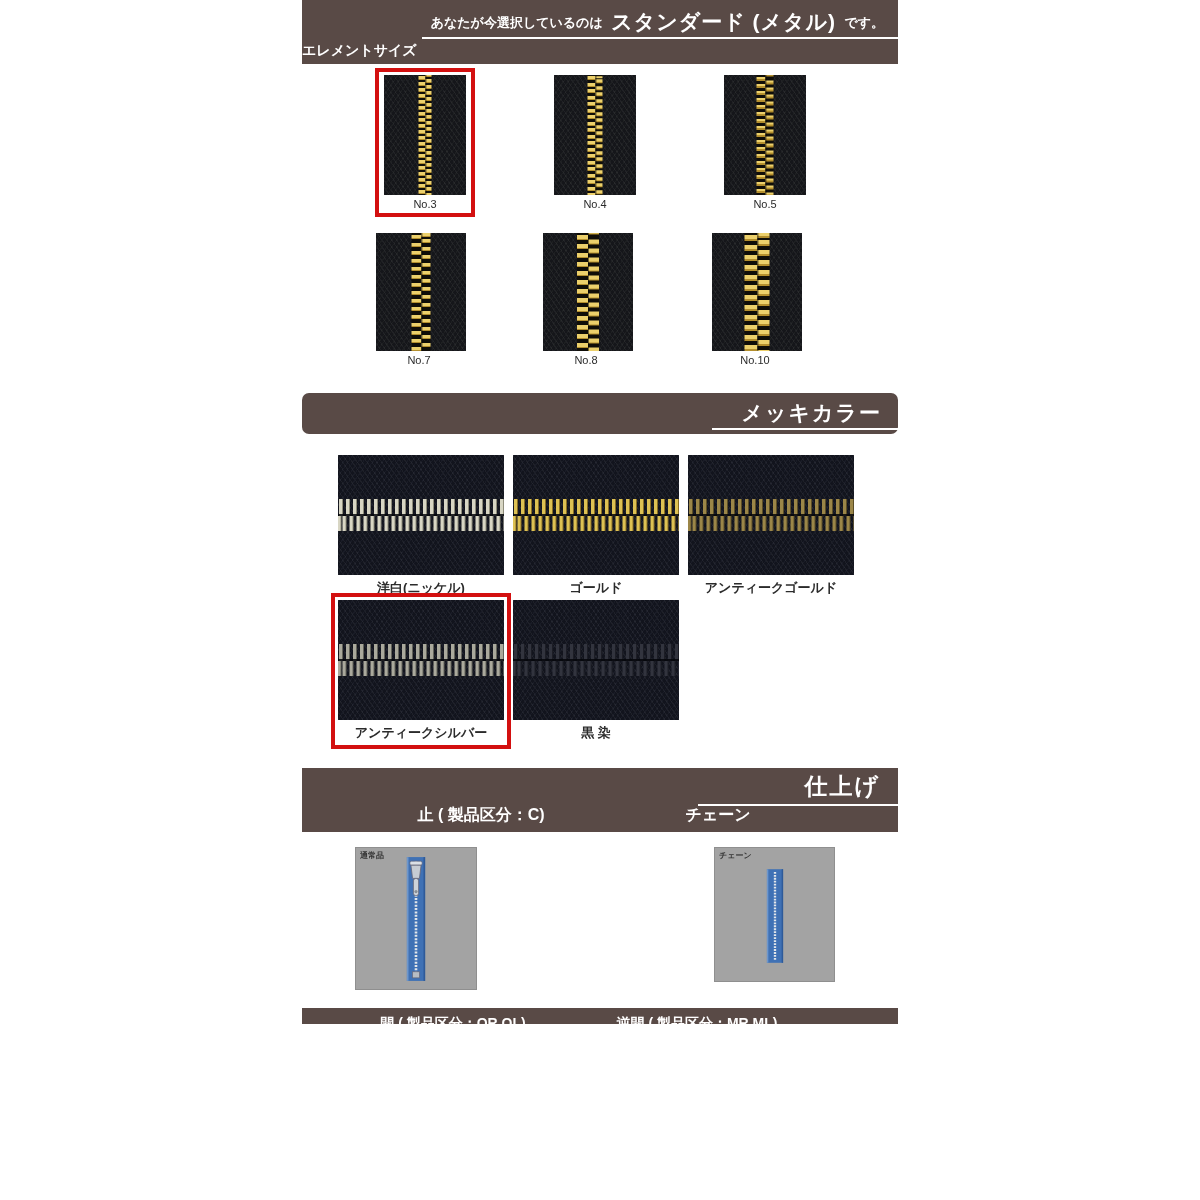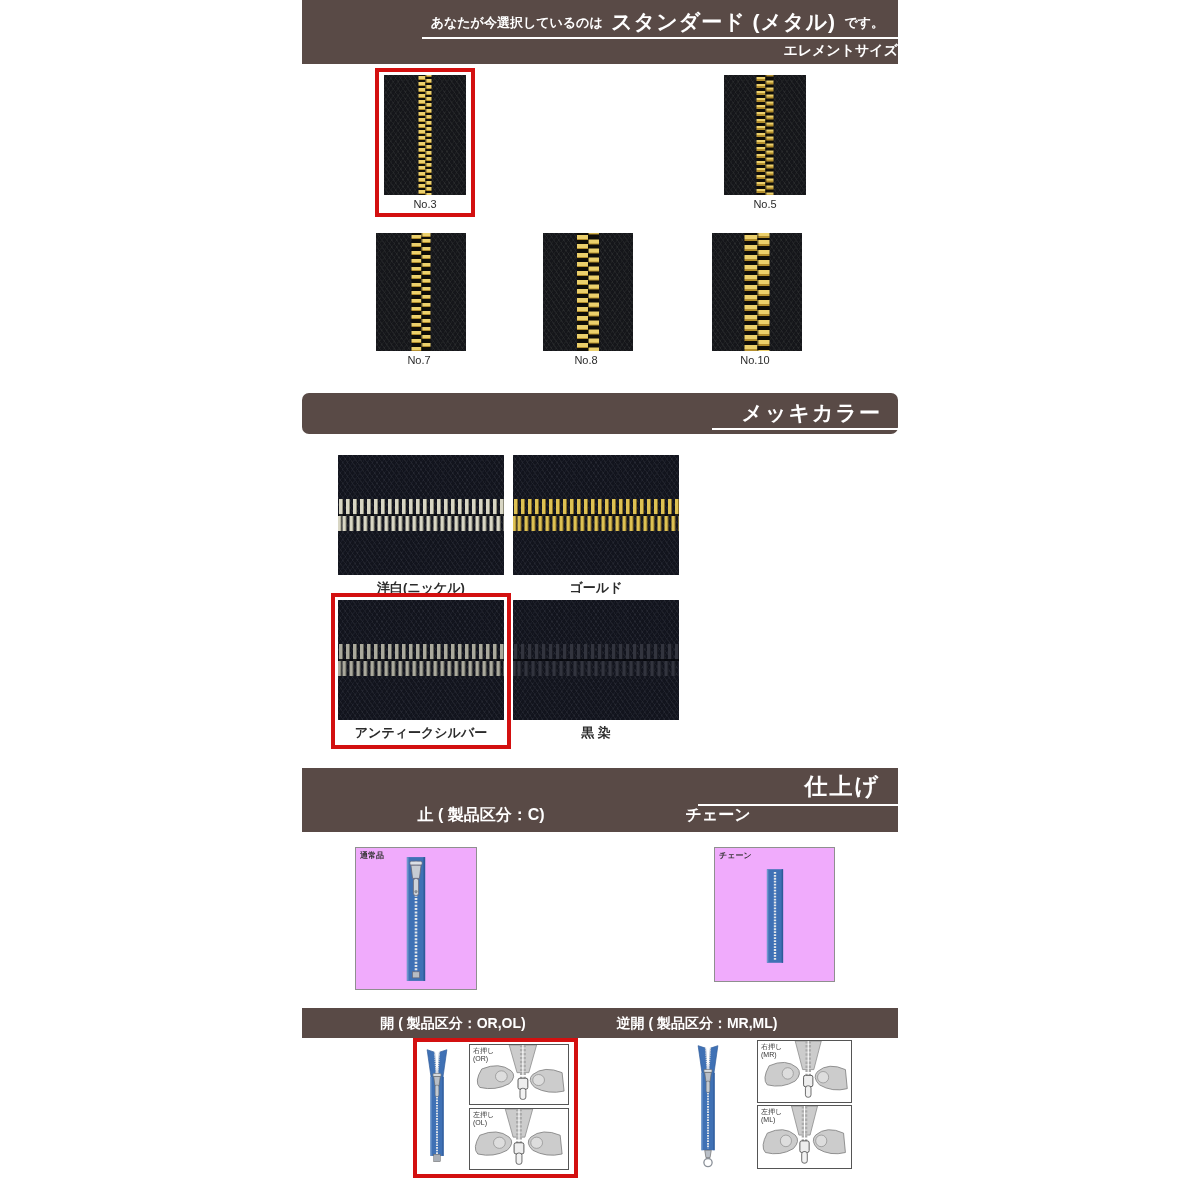--- a/index.html
+++ b/index.html
@@ -1,26 +1,26 @@
 <!DOCTYPE html>
 <html><head>
 <meta charset="utf-8">
 <style>
   html,body{margin:0;padding:0;background:#fff;}
-  .page{position:relative;width:1200px;height:1200px;background:#fff;overflow:hidden;
+  .page{position:relative;width:1200px;height:1024px;background:#fff;overflow:hidden;
         font-family:"Liberation Sans","DejaVu Sans",sans-serif;}
   
   .band{position:absolute;left:302px;width:596px;background:#594a46;color:#fff;}
   .band1{top:0;height:64px;}
   .b1-line{position:absolute;right:14px;top:8px;white-space:nowrap;}
   .b1-prefix{font-size:13px;font-weight:bold;vertical-align:2px;}
   .b1-selection{font-size:21px;font-weight:bold;letter-spacing:1px;margin:0 4px;}
   .b1-suffix{font-size:13px;font-weight:bold;vertical-align:2px;}
   .b1-rule{position:absolute;left:120px;right:0;top:37px;height:2px;background:#fff;}
-  .b1-sub{position:absolute;left:0;right:0;top:42px;text-align:right;font-size:14px;font-weight:bold;}
+  .b1-sub{position:absolute;left:0;right:0;top:42px;text-align:left;font-size:14px;font-weight:bold;}
   .band2{top:393px;height:41px;border-radius:7px;}
   .b2-title{position:absolute;right:16px;top:6px;font-size:21px;font-weight:bold;letter-spacing:2px;}
   .b2-rule{position:absolute;right:0;bottom:4px;width:186px;height:2px;background:#fff;}
   .band3{top:768px;height:64px;}
   .b3-title{position:absolute;right:18px;top:3px;font-size:23px;font-weight:bold;letter-spacing:2px;}
   .b3-rule{position:absolute;right:0;top:36px;width:200px;height:2px;background:#fff;}
   .b3-sub{position:absolute;bottom:6px;transform:translateX(-50%);font-size:16px;font-weight:bold;white-space:nowrap;}
   .band4{top:1008px;height:30px;}
   .b4-label{position:absolute;transform:translateX(-50%);top:0;line-height:30px;font-size:14px;font-weight:bold;white-space:nowrap;}
   
@@ -59,21 +59,21 @@
       rgba(10,11,16,0) 0 1.5px, var(--m) 1.5px 4.4px, var(--md) 4.4px 5.3px, rgba(10,11,16,0) 5.3px 7px);}
   .pband::before{top:0;border-bottom:2px solid rgba(5,6,10,.85);}
   .pband::after{bottom:0;background-position-x:3.5px;}
   .p-nickel{--m:#d8d6c4;--md:#8e8c7a;}
   .p-gold{--m:#ddc153;--md:#8a6e22;}
   .p-agold{--m:#9b8648;--md:#5c4e26;}
   .p-asilver{--m:#aaa99c;--md:#63635a;}
   .p-black{--m:#32343e;--md:#1c1d25;}
   .p-alumi{--m:#e6e6e6;--md:#97999e;}
   
-  .fbox{position:absolute;background:#f0abfc;border:1px solid #8f8f8f;box-sizing:border-box;}
+  .fbox{position:absolute;background:#a3a3a3;border:1px solid #8f8f8f;box-sizing:border-box;}
   .fbox-label{position:absolute;top:3px;left:4px;font-size:8px;line-height:1.2;color:#333;font-weight:bold;z-index:2;}
   .fbox-label span{display:block;}
   .zsvg{position:absolute;left:50%;transform:translateX(-50%);}
   
   .open-box{position:absolute;left:413px;top:1038px;width:165px;height:140px;background:#fff;
             border:4px solid #d31010;box-sizing:border-box;}
   .diag{position:absolute;background:#fff;border:1px solid #555;box-sizing:border-box;}
   .diag-label{position:absolute;top:2px;left:3px;font-size:7px;line-height:1.2;color:#333;z-index:2;}
   .diag-label span{display:block;}
   .dsvg{position:absolute;left:0;top:0;width:100%;height:100%;}
@@ -94,20 +94,28 @@
   </div>
 
   <div class="cell size-cell s3 selected" style="left:375px;top:68px;">
     <div class="size-img fab">
         <span class="teeth">
           <i></i>
         </span>
       </div>
     <div class="opt-label size-label">No.3</div>
   </div>
+  <div class="cell size-cell s4" style="left:545px;top:68px;">
+    <div class="size-img fab">
+        <span class="teeth">
+          <i></i>
+        </span>
+      </div>
+    <div class="opt-label size-label">No.4</div>
+  </div>
   <div class="cell size-cell s5" style="left:715px;top:68px;text-align:center;">
     <div class="size-img fab">
         <span class="teeth">
           <i></i>
         </span>
       </div>
     <div class="opt-label size-label">No.5</div>
   </div>
   <div class="cell size-cell row2 s7" style="left:369px;top:226px;">
     <div class="size-img fab">
@@ -143,20 +151,26 @@
     <div class="plate-img fab2">
         <span class="pband"></span>
       </div>
     <div class="opt-label plate-label">洋白(ニッケル)</div>
   </div>
   <div class="cell plate-cell p-gold" style="left:506px;top:448px;">
     <div class="plate-img fab2">
         <span class="pband"></span>
       </div>
     <div class="opt-label plate-label">ゴールド</div>
+  </div>
+  <div class="cell plate-cell p-agold" style="left:681px;top:448px;">
+    <div class="plate-img fab2">
+        <span class="pband"></span>
+      </div>
+    <div class="opt-label plate-label">アンティークゴールド</div>
   </div>
   <div class="cell plate-cell p-asilver selected" style="left:331px;top:593px;">
     <div class="plate-img fab2">
         <span class="pband"></span>
       </div>
     <div class="opt-label plate-label">アンティークシルバー</div>
   </div>
   <div class="cell plate-cell p-black" style="left:506px;top:593px;">
     <div class="plate-img fab2">
         <span class="pband"></span>

